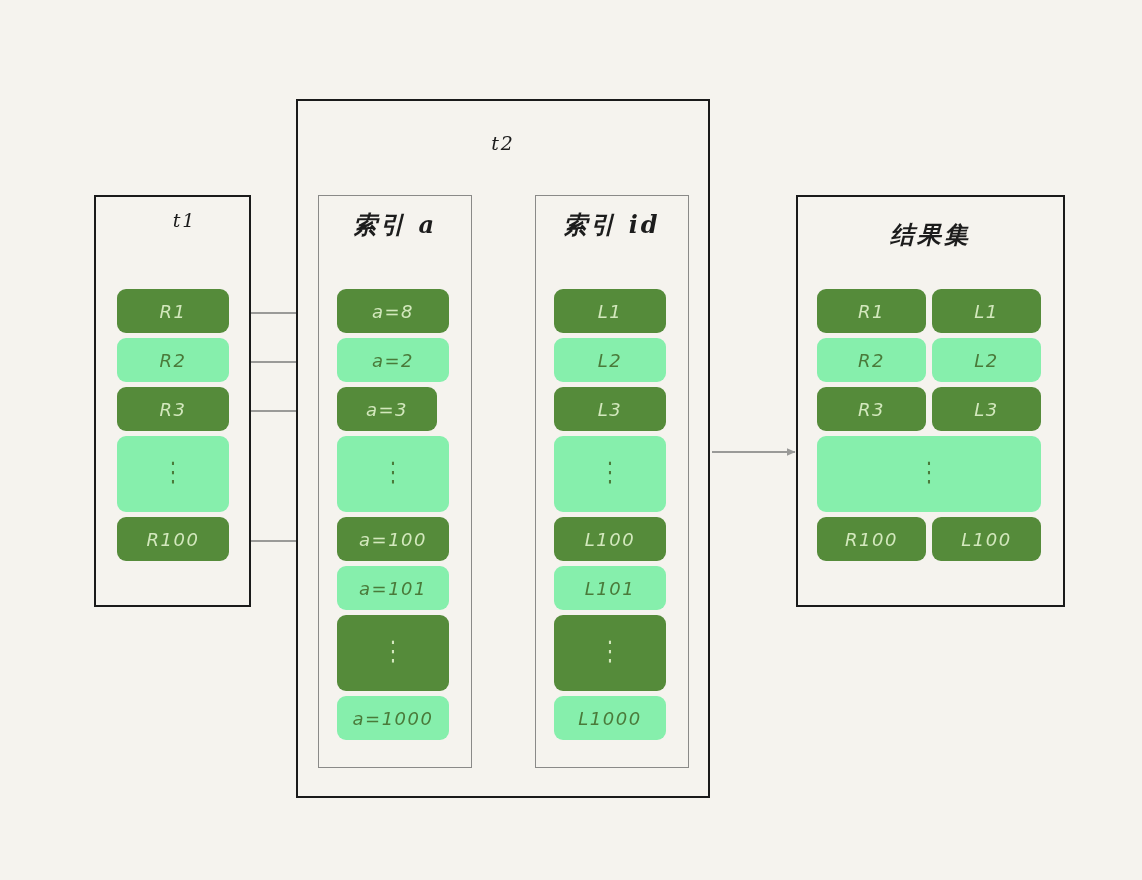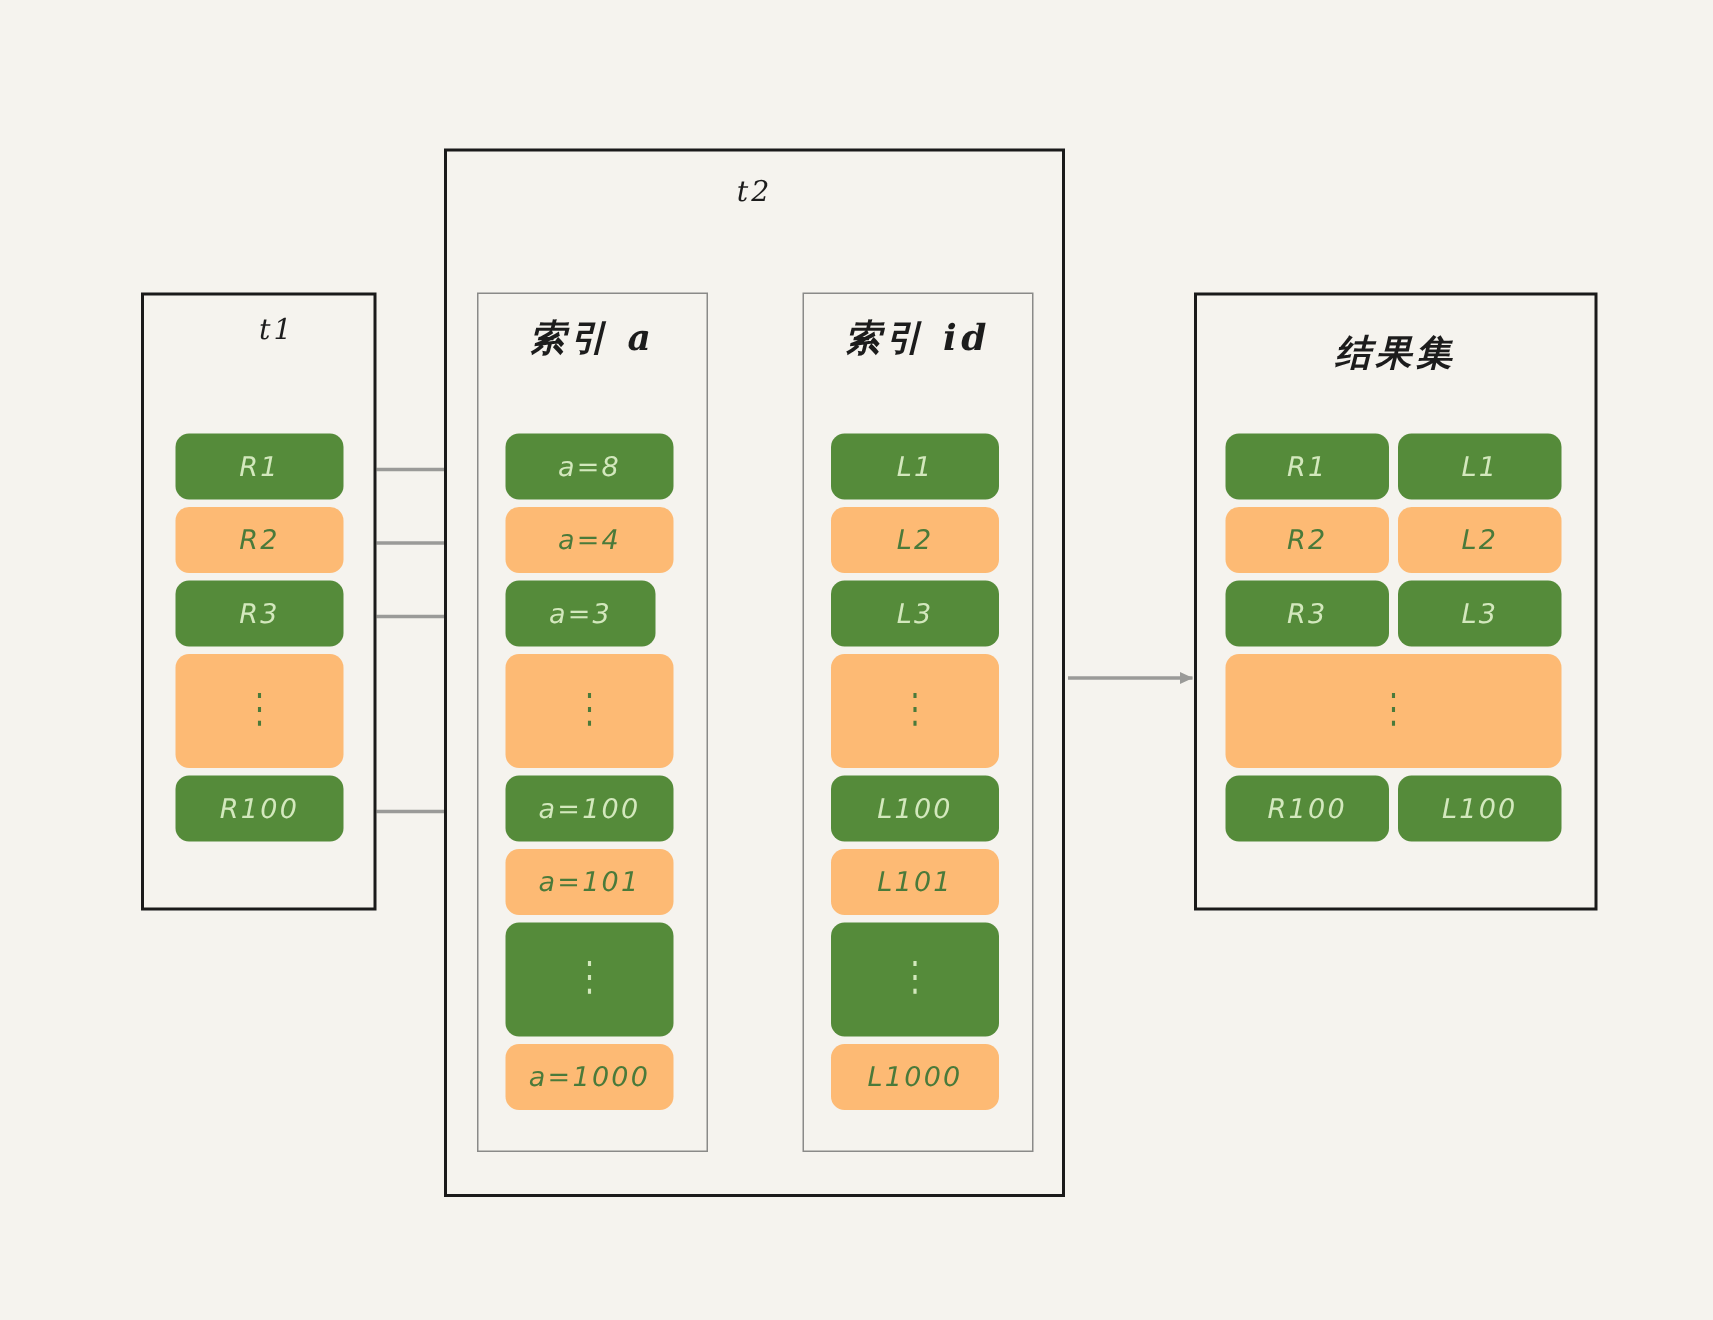--- a/index.html
+++ b/index.html
@@ -70,21 +70,21 @@
     font-family: "DejaVu Sans", sans-serif;
     font-size: 18px;
     letter-spacing: 1.5px;
     font-style: italic;
   }
   .cell.dark {
     background: #558b3a;
     color: #d3e8bd;
   }
   .cell.light {
-    background: #fdba74;
+    background: #86efac;
     color: #4a7a3a;
   }
   .cell.ellipsis {
     font-size: 22px;
     letter-spacing: 0;
     font-style: normal;
     line-height: 0.55;
     padding-bottom: 4px;
   }
   .dots {
@@ -120,21 +120,21 @@
 
       <line x1="712" y1="452" x2="795" y2="452"></line>
     </g>
   </svg>
 
   <div class="outer-box" style="left:94px; top:195px; width:157px; height:412px;">
     <div class="box-title" style="top:12px;margin-left:24px;">t1</div>
   </div>
 
   <div class="outer-box" style="left:296px; top:99px; width:414px; height:699px;">
-    <div class="box-title" style="top:16px;">t2</div>
+    <div class="box-title" style="top:31px;">t2</div>
   </div>
 
   <div class="inner-box" style="left:318px; top:195px; width:154px; height:573px;">
     <div class="box-title cjk" style="top:13px;">索引 a</div>
   </div>
 
   <div class="inner-box" style="left:535px; top:195px; width:154px; height:573px;">
     <div class="box-title cjk" style="top:13px;">索引 id</div>
   </div>
 
@@ -146,21 +146,21 @@
       <div class="cell dark" style="left: 0px; top: 0px; width: 112px; height: 44px;">R1</div>
       <div class="cell light" style="left: 0px; top: 49px; width: 112px; height: 44px;">R2</div>
       <div class="cell dark" style="left: 0px; top: 98px; width: 112px; height: 44px;">R3</div>
       <div class="cell light ellipsis" style="left: 0px; top: 147px; width: 112px; height: 76px;">
         <span class="dots">⋮</span>
       </div>
       <div class="cell dark" style="left: 0px; top: 228px; width: 112px; height: 44px;">R100</div>
     </div>
   <div class="stack" id="stack-a" style="left: 337px; top: 289px; width: 112px; height: 456px;">
       <div class="cell dark" style="left: 0px; top: 0px; width: 112px; height: 44px;">a=8</div>
-      <div class="cell light" style="left: 0px; top: 49px; width: 112px; height: 44px;">a=4</div>
+      <div class="cell light" style="left: 0px; top: 49px; width: 112px; height: 44px;">a=2</div>
       <div class="cell dark" style="left: 0px; top: 98px; width: 100px; height: 44px;">a=3</div>
       <div class="cell light ellipsis" style="left: 0px; top: 147px; width: 112px; height: 76px;">
         <span class="dots">⋮</span>
       </div>
       <div class="cell dark" style="left: 0px; top: 228px; width: 112px; height: 44px;">a=100</div>
       <div class="cell light" style="left: 0px; top: 277px; width: 112px; height: 44px;">a=101</div>
       <div class="cell dark ellipsis" style="left: 0px; top: 326px; width: 112px; height: 76px;">
         <span class="dots">⋮</span>
       </div>
       <div class="cell light" style="left: 0px; top: 407px; width: 112px; height: 44px;">a=1000</div>

